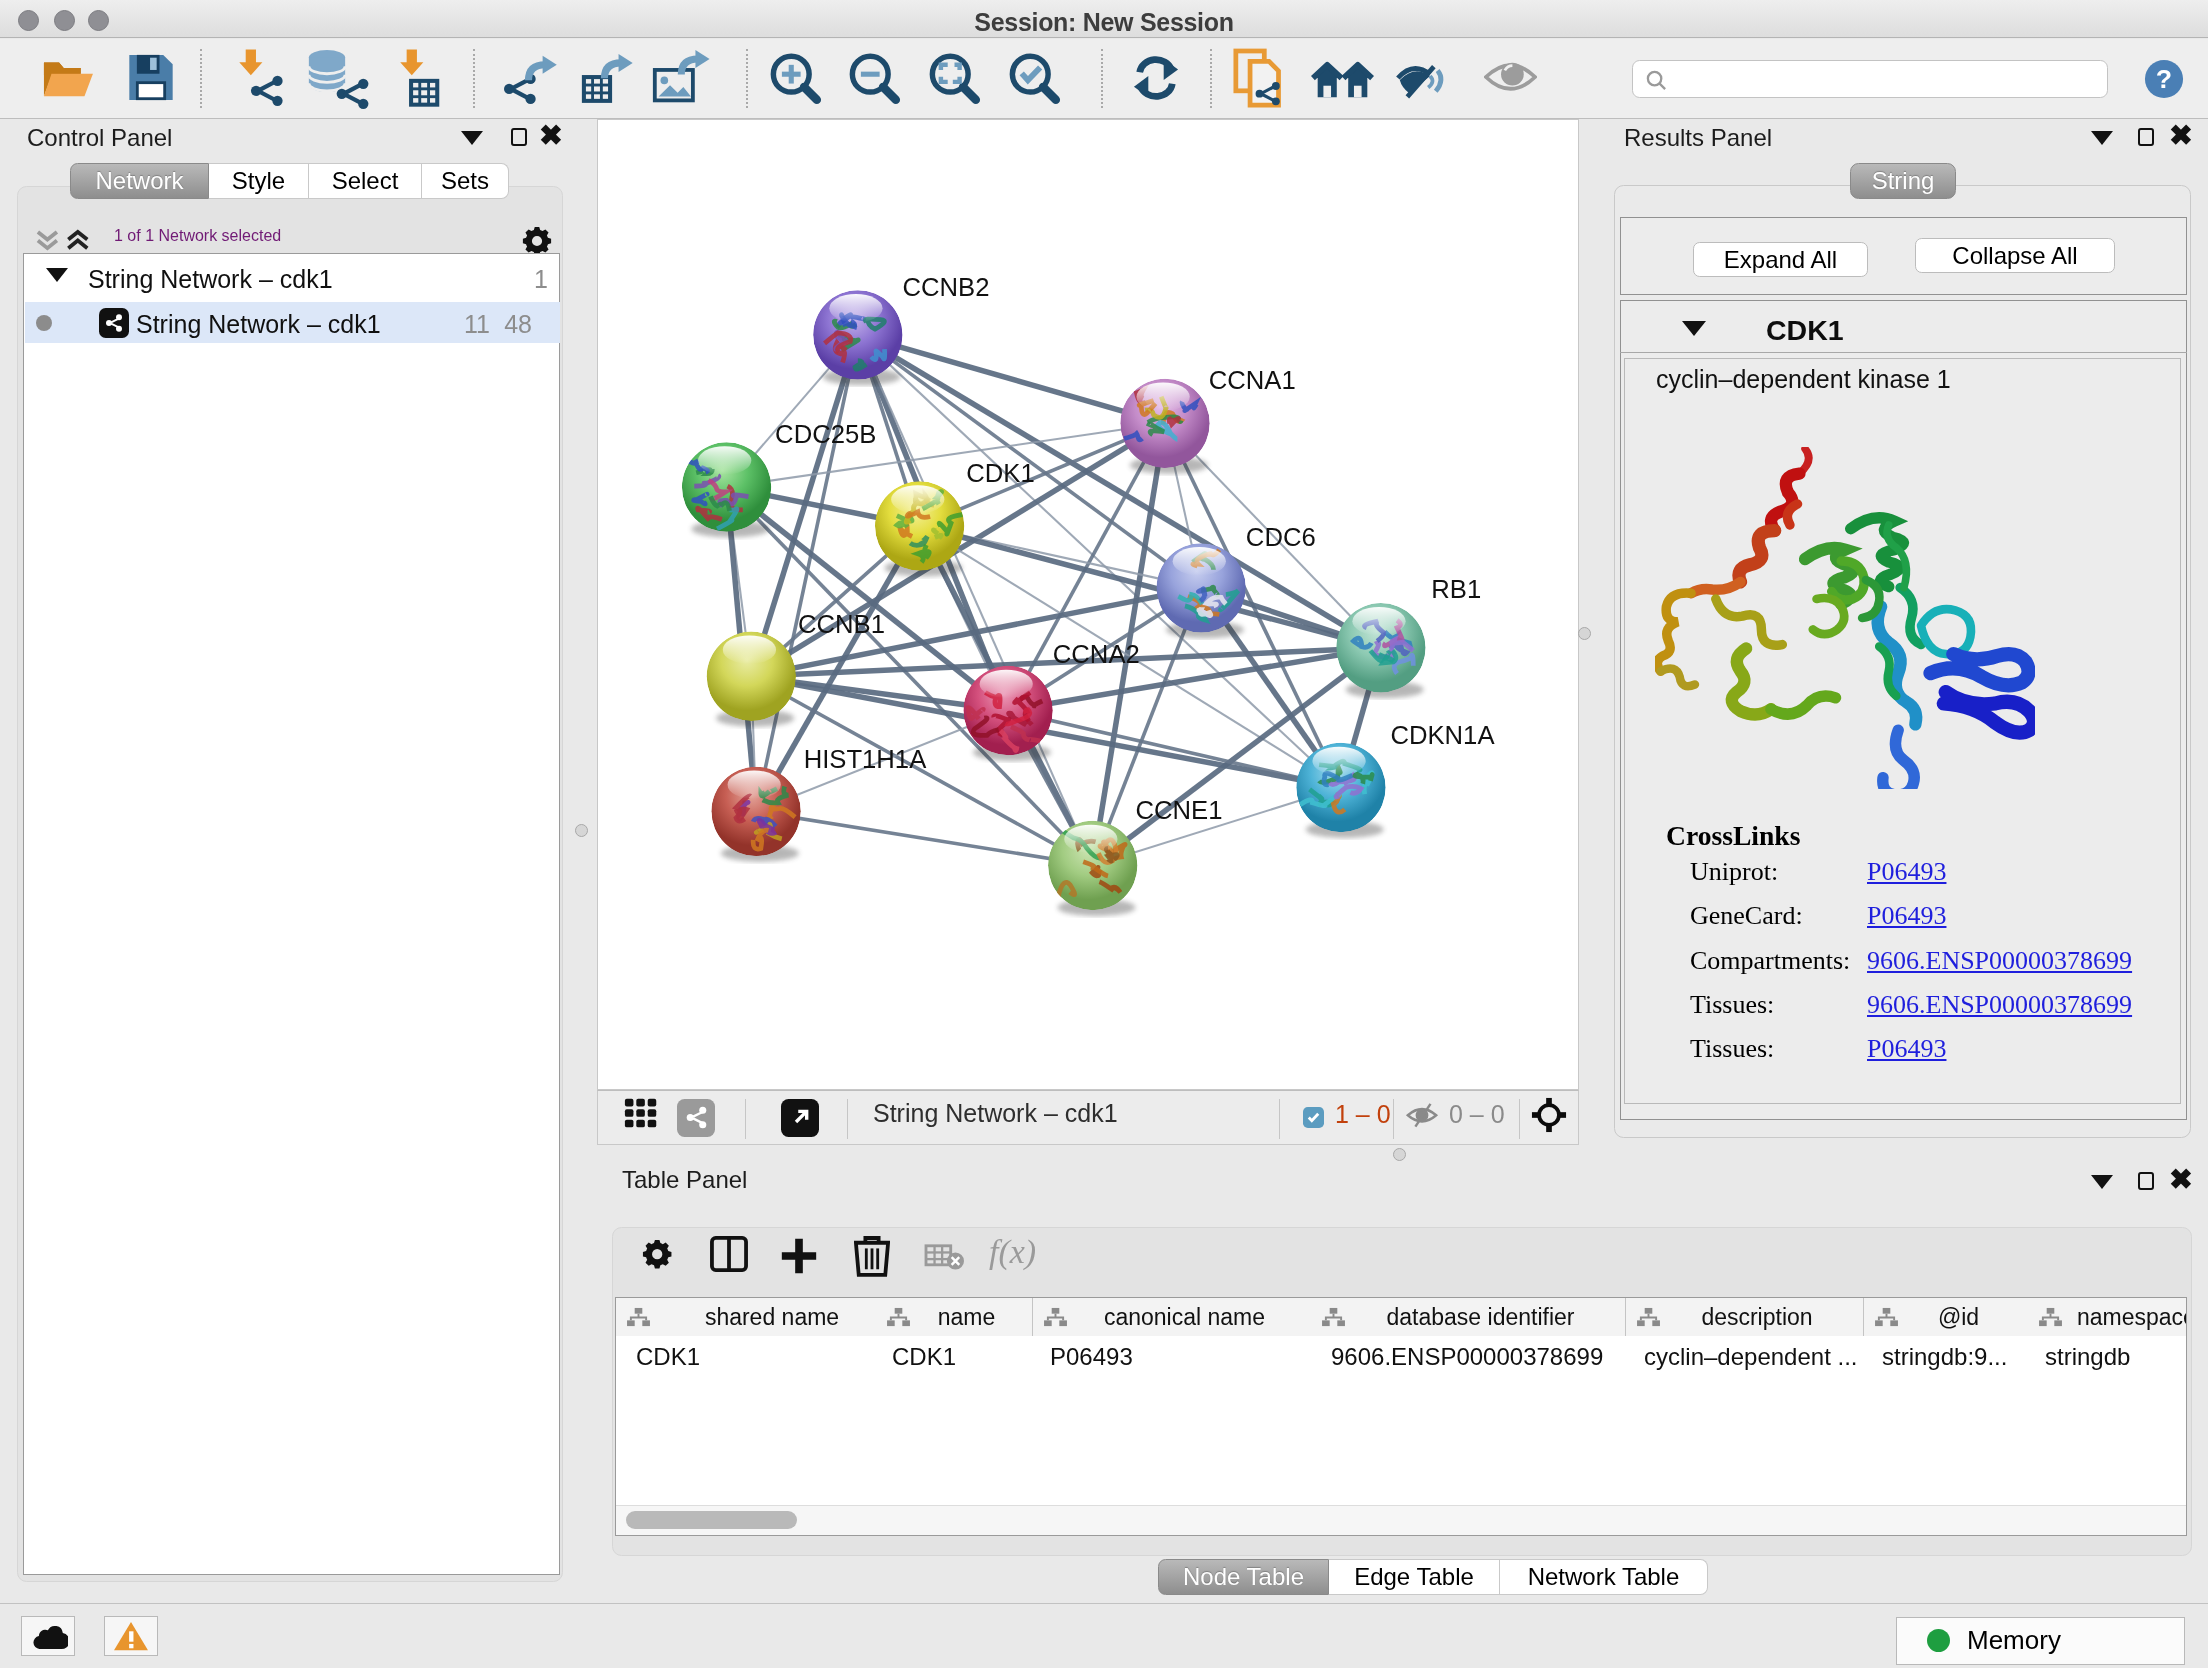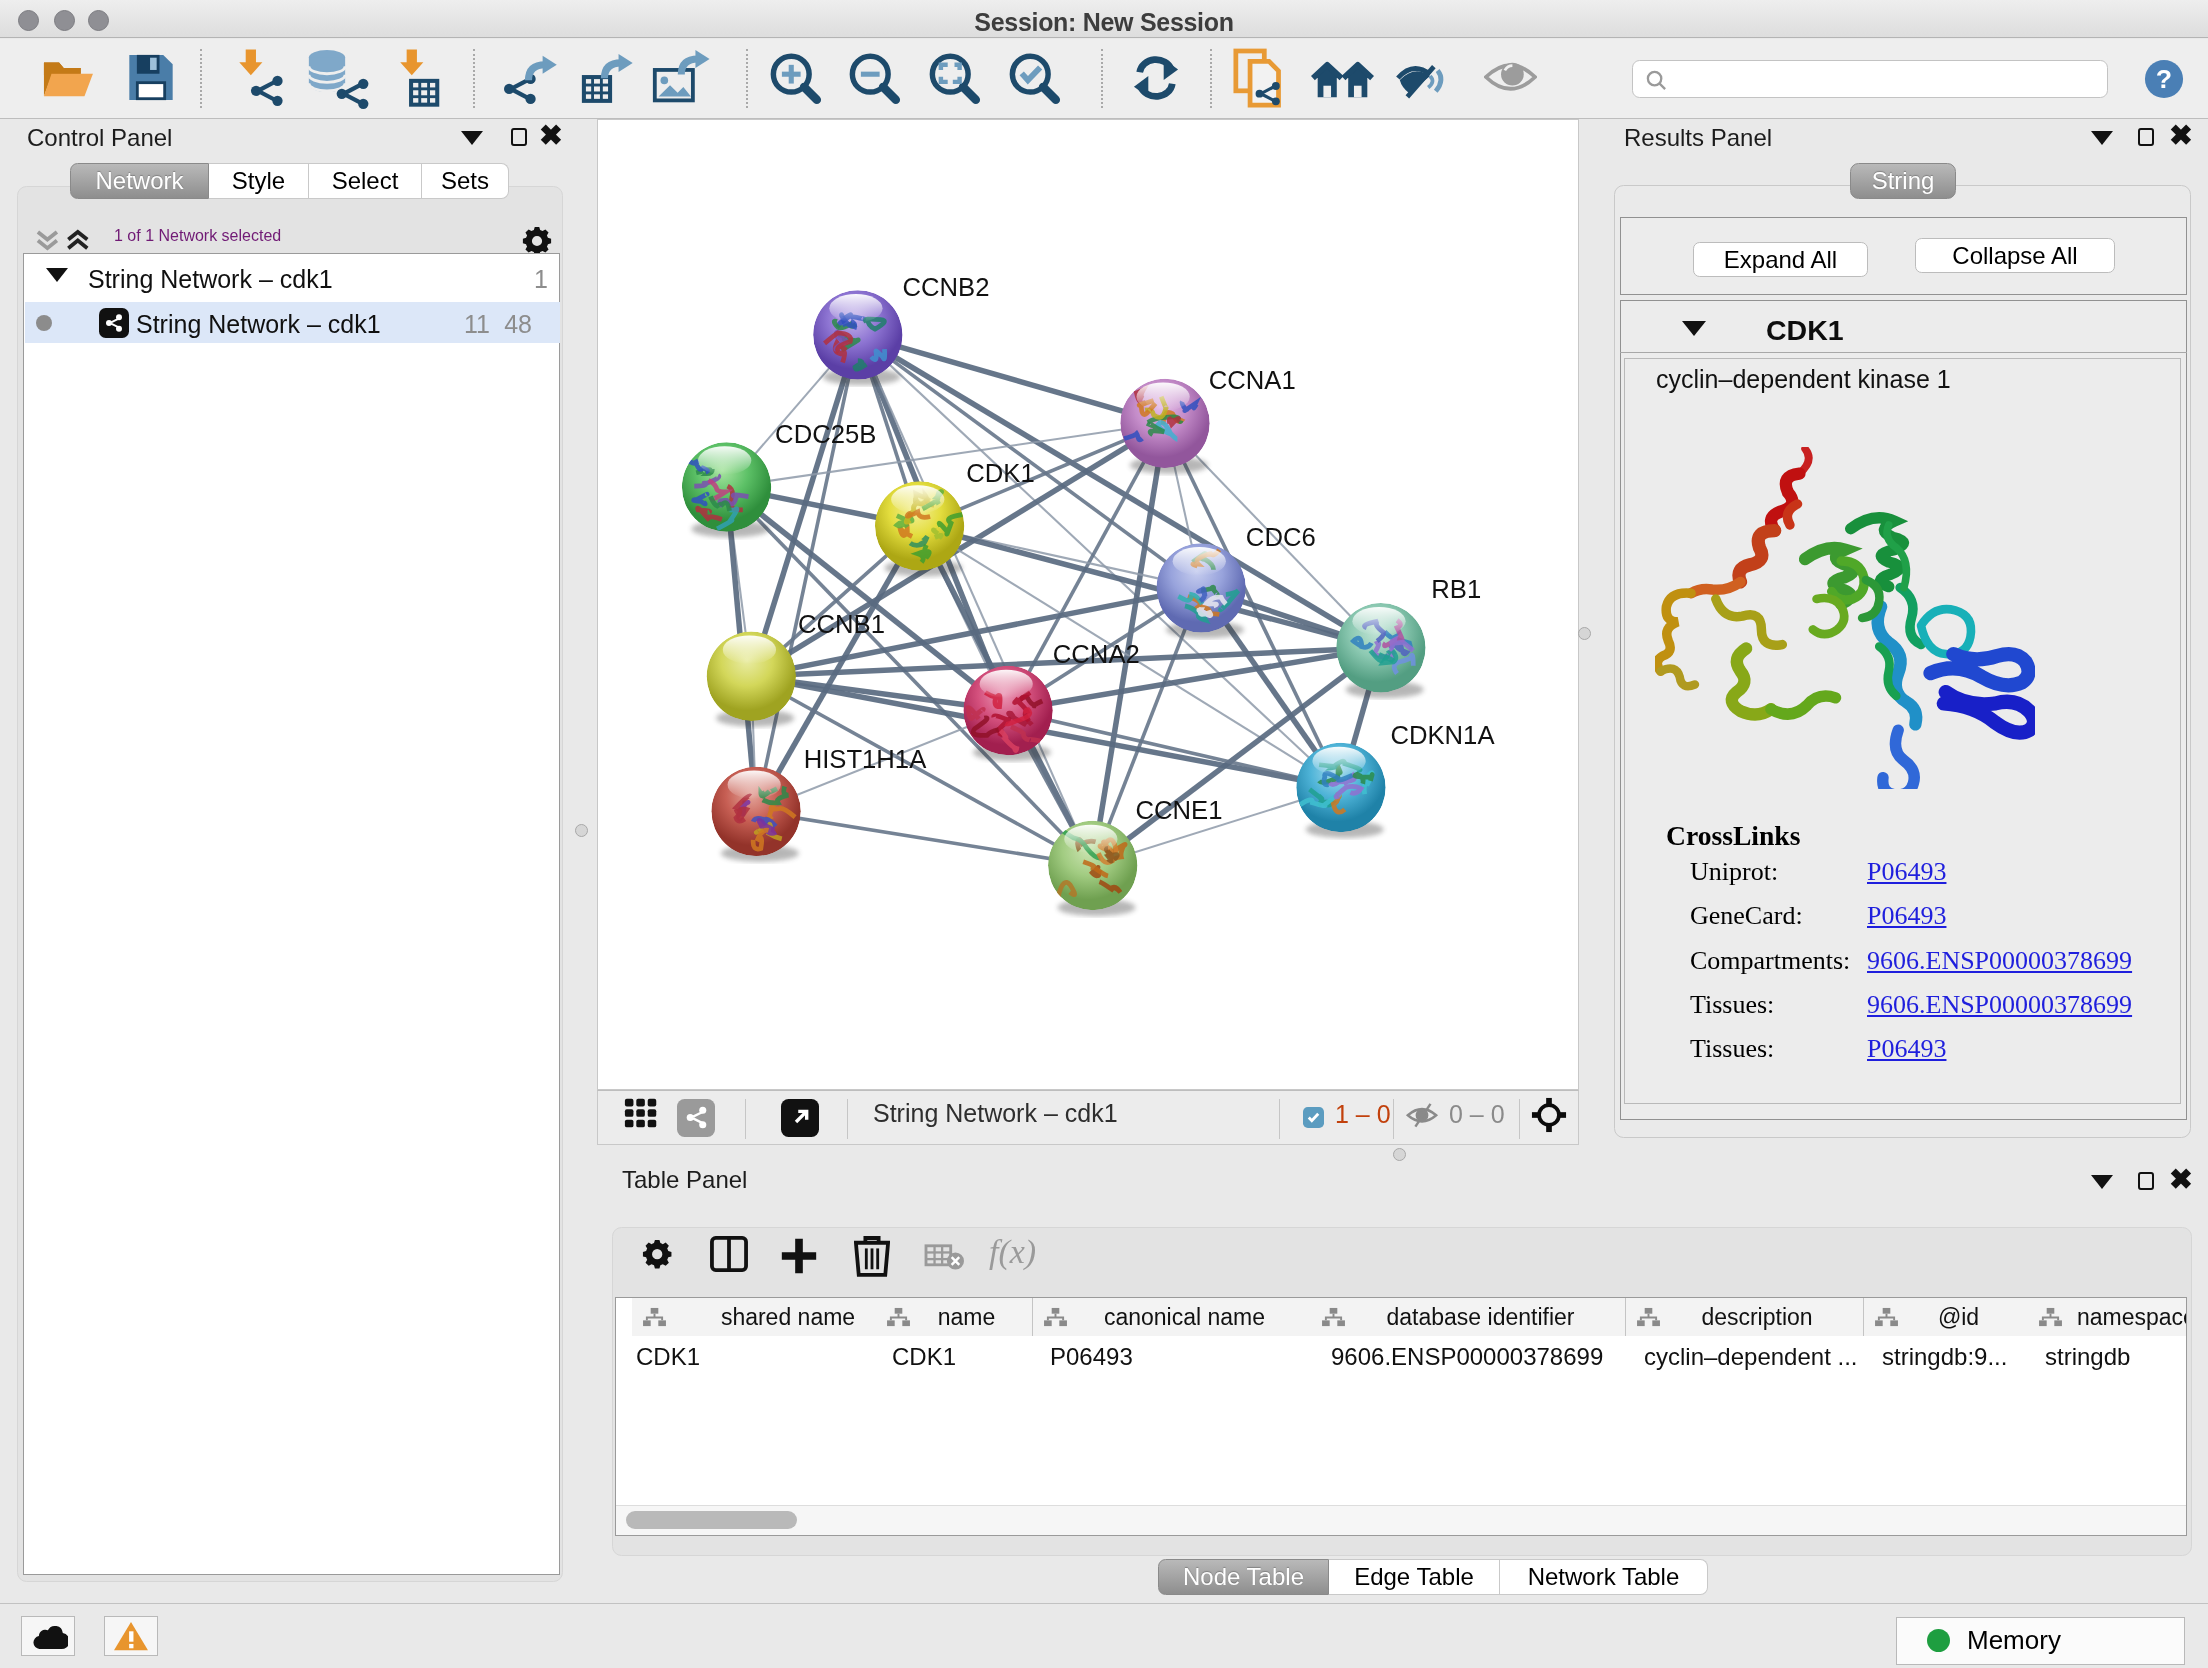--- a/index.html
+++ b/index.html
@@ -756,21 +756,21 @@
       <line x1="2" y1="18" x2="28" y2="18" stroke-width="2.4"></line>
       <line x1="11" y1="4" x2="11" y2="24" stroke-width="2.4"></line>
       <line x1="19" y1="4" x2="19" y2="24" stroke-width="2.4"></line>
     </g>
     <circle cx="33" cy="20" r="9" fill="#9a9a9a"></circle>
     <path d="M29 16 l8 8 M37 16 l-8 8" stroke="#fff" stroke-width="2.6"></path>
   </svg>
 <div class="abs serif" style="left:989px;top:1233px;font-size:34px;font-style:italic;color:#9a9a9a;">f(x)</div>
 <div class="abs tp-table"></div>
 <div class="abs" style="left:616px;top:1298px;width:1570px;height:237px;overflow:hidden;position:absolute;">
-    <div class="th" style="left:16px;width:288px;">
+    <div class="th" style="left:0px;width:288px;">
       <div style="position:absolute;left:9.5px;top:8.6px;"><svg class="treeico" width="25" height="21" viewBox="0 0 26 22">
           <g fill="#8a8a8a">
             <rect x="9" y="1" width="8" height="6"></rect>
             <rect x="1" y="14" width="8" height="6"></rect>
             <rect x="17" y="14" width="8" height="6"></rect>
           </g>
           <g stroke="#8a8a8a" stroke-width="2" fill="none">
             <path d="M13 7 v4 M5 14 v-3 h16 v3"></path>
           </g>
         </svg></div>

